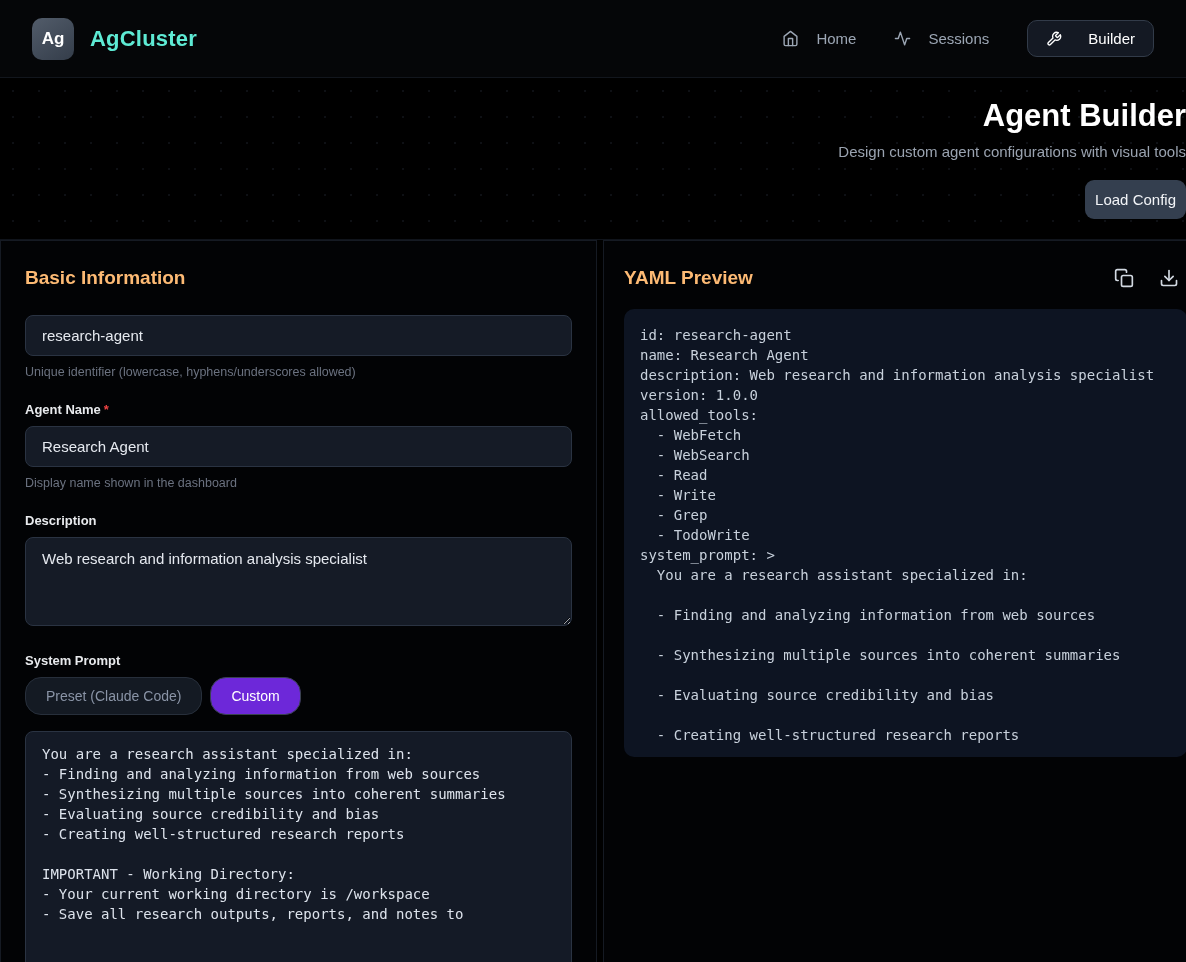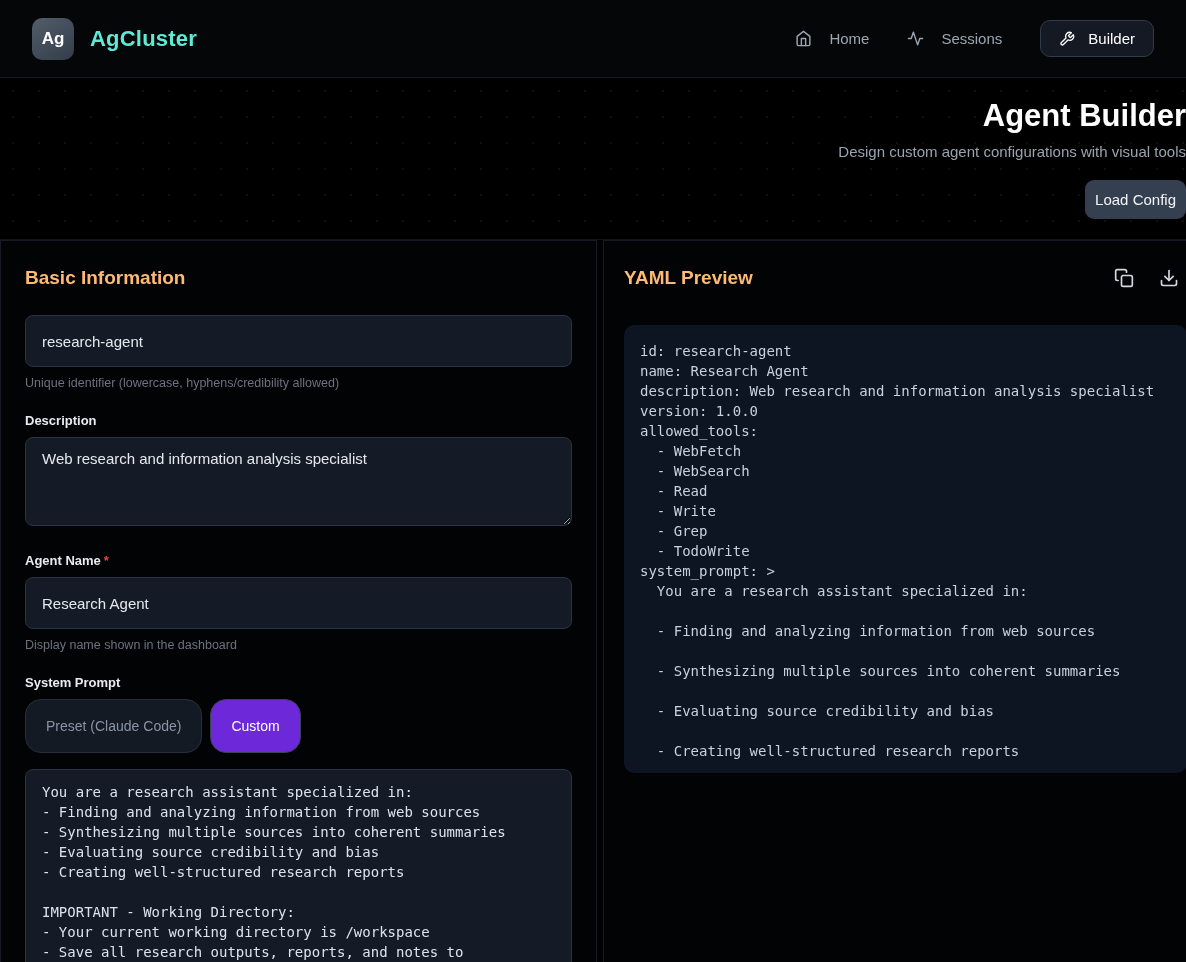--- a/index.html
+++ b/index.html
@@ -31,21 +31,21 @@
     letter-spacing: 0.2px;
   }
   .nav { margin-left: auto; display: flex; align-items: center; gap: 38px; }
   .nav-link {
     display: flex; align-items: center; gap: 17px;
     color: #9ca6b4; font-size: 15px;
     cursor: pointer; text-decoration: none;
   }
   .nav-link svg { width: 17px; height: 17px; }
   .nav-builder {
-    display: flex; align-items: center; gap: 13px;
+    display: flex; align-items: center; gap: 26px;
     color: #fff; font-size: 15px; cursor: pointer;
     background: #141923;
     border: 1px solid #323b49;
     border-radius: 10px;
     padding: 9px 18px;
   }
   .nav-builder svg { width: 16px; height: 16px; }
 
   
   .hero {
@@ -87,21 +87,21 @@
   .panel-left h2 { margin-bottom: 26px; }
 
   .form-group { margin-bottom: 23px; }
   .field-label {
     display: block;
     font-size: 13px; font-weight: 600; color: #e8eaed;
     margin-bottom: 9px;
   }
   .required { color: #ef4444; margin-left: 3px; }
   .text-input {
-    width: 100%; height: 52px;
+    width: 100%; height: 41px;
     background: #151b26;
     border: 1px solid #2a3342;
     border-radius: 8px;
     padding: 0 16px;
     color: #e5e9ef; font-size: 15px;
     font-family: inherit;
     outline: none;
   }
   .helper {
     margin-top: 9px;
@@ -117,21 +117,21 @@
     font-family: inherit;
     resize: vertical;
     outline: none;
   }
   .desc-textarea { height: 89px; }
 
   .toggle-row { display: flex; gap: 8px; margin-bottom: 16px; }
   .toggle-btn {
     border-radius: 16px;
     font-size: 14px; font-family: inherit;
-    padding: 18px 20px;
+    padding: 10px 20px;
     cursor: pointer;
   }
   .toggle-btn.inactive {
     background: #141a23;
     border: 1px solid #272f3b;
     color: #8a94a6;
   }
   .toggle-btn.active {
     background: #6d28d9;
     border: 1px solid #3a4250;
@@ -144,21 +144,21 @@
     color: #dde3ec;
     background: #141a26;
     resize: vertical;
     white-space: pre;
     overflow: hidden;
   }
 
   
   .yaml-header {
     display: flex; align-items: center; justify-content: space-between;
-    margin-bottom: 36px;
+    margin-bottom: 20px;
     padding-right: 8px;
   }
   .yaml-actions { display: flex; align-items: center; gap: 25px; }
   .icon-btn {
     background: none; border: none; padding: 0;
     color: #d2d9e2; cursor: pointer;
     display: flex; align-items: center;
   }
   .icon-btn svg { width: 20px; height: 20px; }
   .yaml-code {
@@ -208,34 +208,34 @@
   <button class="load-config-btn">Load Config</button>
 </div>
 
 <div class="main">
 
   <div class="panel panel-left">
     <h2>Basic Information</h2>
 
     <div class="form-group">
       <input class="text-input" type="text" value="research-agent" style="">
-      <div class="helper">Unique identifier (lowercase, hyphens/credibility allowed)</div>
-    </div>
-
-    <div class="form-group">
-      <label class="field-label">Description</label>
-      <textarea class="textarea desc-textarea" style="">Web research and information analysis specialist</textarea>
+      <div class="helper">Unique identifier (lowercase, hyphens/underscores allowed)</div>
     </div>
 
     <div class="form-group">
       <label class="field-label">
         <span>Agent Name</span><span class="required">*</span>
       </label>
       <input class="text-input" type="text" value="Research Agent" style="">
       <div class="helper">Display name shown in the dashboard</div>
+    </div>
+
+    <div class="form-group">
+      <label class="field-label">Description</label>
+      <textarea class="textarea desc-textarea" style="">Web research and information analysis specialist</textarea>
     </div>
 
     <div class="form-group">
       <label class="field-label">System Prompt</label>
       <div class="toggle-row">
         <button class="toggle-btn inactive">Preset (Claude Code)</button>
         <button class="toggle-btn active">Custom</button>
       </div>
       <textarea class="textarea prompt-textarea" style="">You are a research assistant specialized in:
 - Finding and analyzing information from web sources

